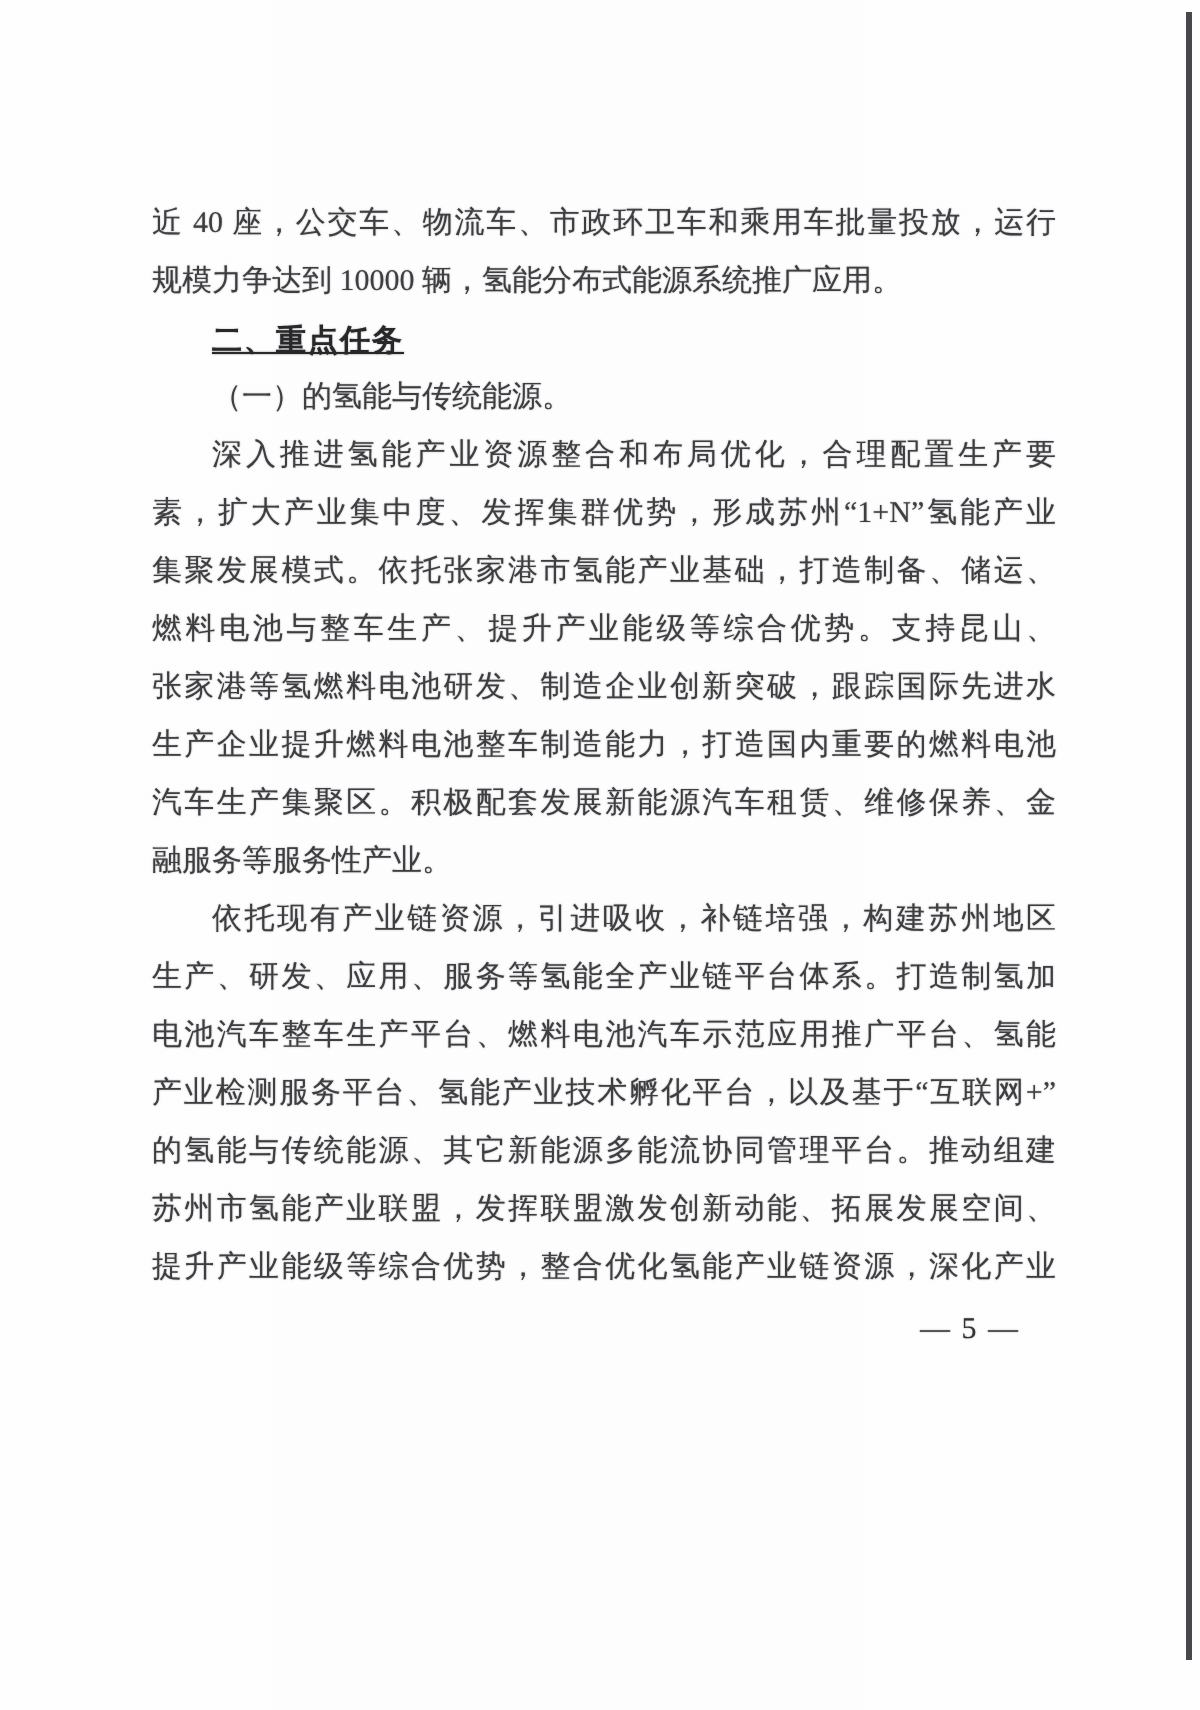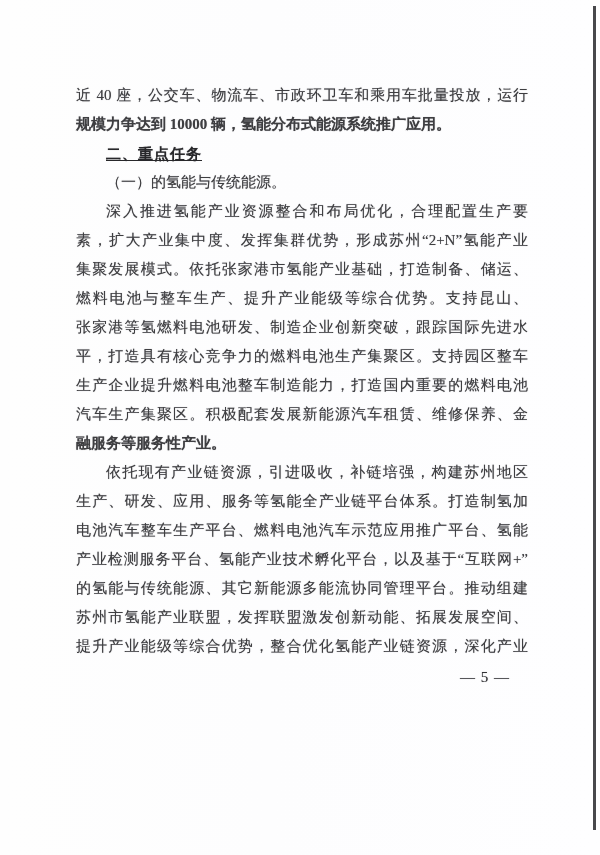--- a/index.html
+++ b/index.html
@@ -20,21 +20,21 @@
     position: absolute;
     left: 593px;
     top: 6px;
     width: 3px;
     height: 824px;
     background: #48484c;
   }
   .content {
     position: absolute;
     left: 76px;
-    top: 81px;
+    top: 98px;
     width: 452px;
     color: #3e3e41;
     font-size: 15px;
     line-height: 29px;
     text-shadow: 0 0 0.8px rgba(62, 62, 68, 0.55);
     filter: blur(0.22px);
   }
   .line {
     height: 29px;
     text-align: justify;
@@ -42,21 +42,20 @@
   }
   .body-just {
     text-align-last: justify;
   }
   .body-indent {
     text-indent: 2em;
     text-align-last: justify;
   }
   .body-end {
     text-align-last: left;
-    font-weight: bold;
   }
   .heading {
     font-family: "Liberation Sans", sans-serif;
     font-weight: 700;
     color: #28282b;
     text-indent: 2em;
     text-align-last: left;
     letter-spacing: 1px;
     text-decoration: underline;
   }
@@ -78,25 +77,24 @@
 <body>
 
 <div class="page">
   <div class="content">
     <div>
         <div class="line body-just">近 40 座，公交车、物流车、市政环卫车和乘用车批量投放，运行</div>
         <div class="line body-end">规模力争达到 10000 辆，氢能分布式能源系统推广应用。</div>
         <div class="line heading">二、重点任务</div>
         <div class="line subheading">（一）的氢能与传统能源。</div>
         <div class="line body-indent">深入推进氢能产业资源整合和布局优化，合理配置生产要</div>
-        <div class="line body-just">素，扩大产业集中度、发挥集群优势，形成苏州“2+N”氢能产业</div>
+        <div class="line body-just">素，扩大产业集中度、发挥集群优势，形成苏州“1+N”氢能产业</div>
         <div class="line body-just">集聚发展模式。依托张家港市氢能产业基础，打造制备、储运、</div>
         <div class="line body-just">燃料电池与整车生产、提升产业能级等综合优势。支持昆山、</div>
         <div class="line body-just">张家港等氢燃料电池研发、制造企业创新突破，跟踪国际先进水</div>
-        <div class="line body-just">平，打造具有核心竞争力的燃料电池生产集聚区。支持园区整车</div>
         <div class="line body-just">生产企业提升燃料电池整车制造能力，打造国内重要的燃料电池</div>
         <div class="line body-just">汽车生产集聚区。积极配套发展新能源汽车租赁、维修保养、金</div>
         <div class="line body-end">融服务等服务性产业。</div>
         <div class="line body-indent">依托现有产业链资源，引进吸收，补链培强，构建苏州地区</div>
         <div class="line body-just">生产、研发、应用、服务等氢能全产业链平台体系。打造制氢加</div>
         <div class="line body-just">电池汽车整车生产平台、燃料电池汽车示范应用推广平台、氢能</div>
         <div class="line body-just">产业检测服务平台、氢能产业技术孵化平台，以及基于“互联网+”</div>
         <div class="line body-just">的氢能与传统能源、其它新能源多能流协同管理平台。推动组建</div>
         <div class="line body-just">苏州市氢能产业联盟，发挥联盟激发创新动能、拓展发展空间、</div>
         <div class="line body-just">提升产业能级等综合优势，整合优化氢能产业链资源，深化产业</div>

